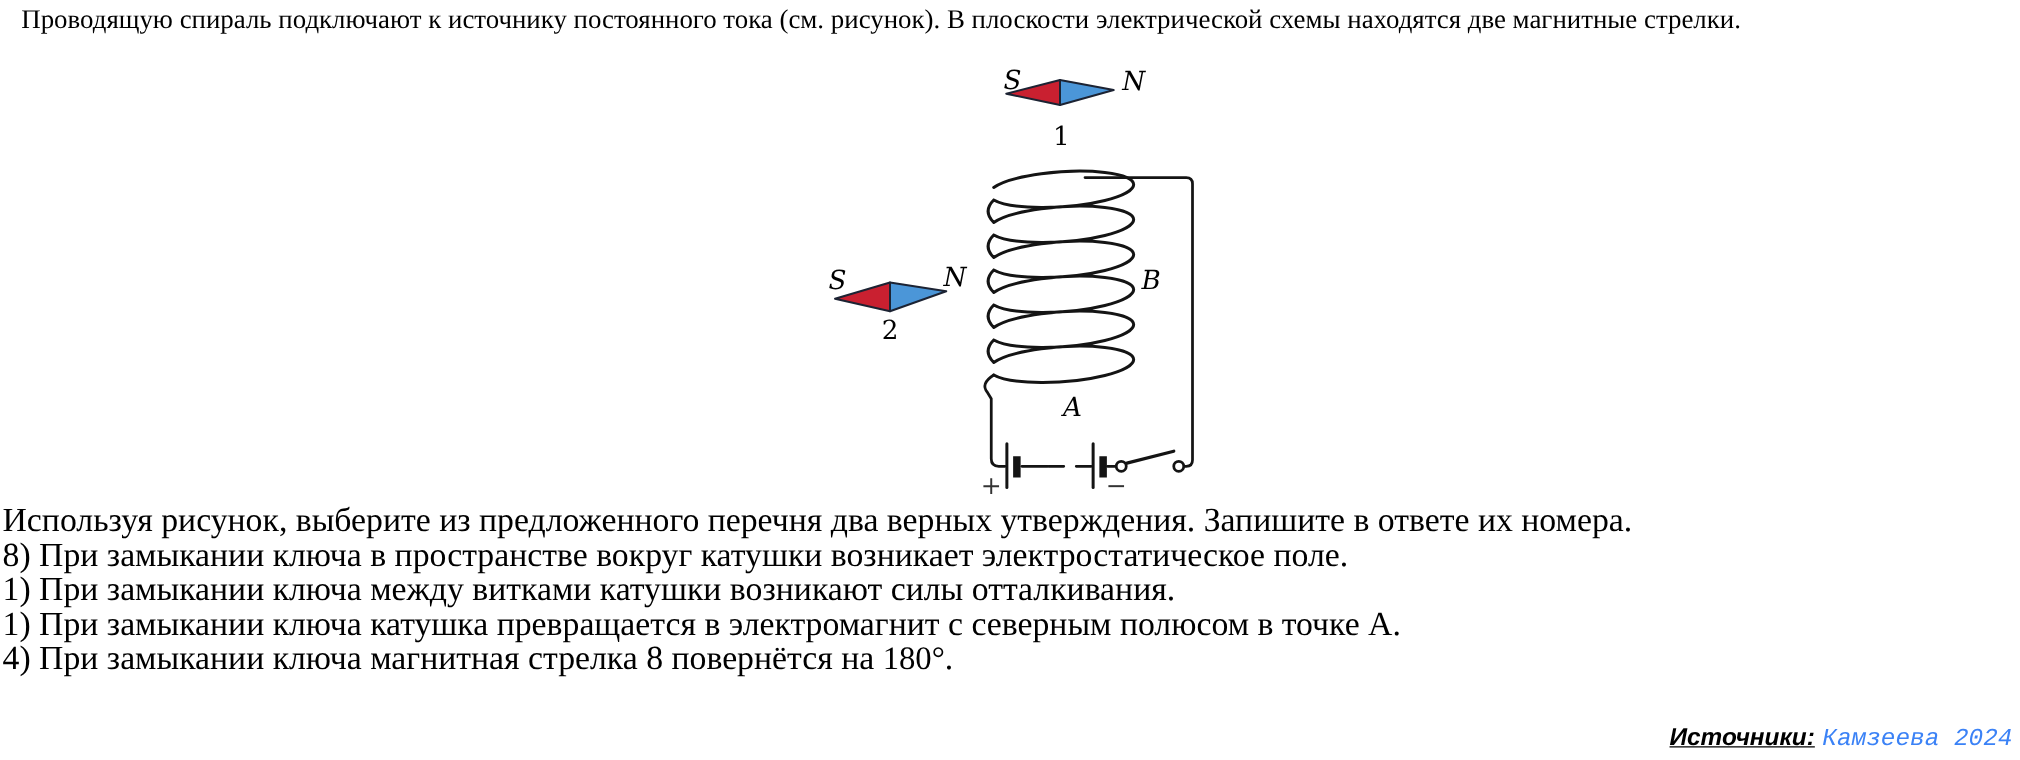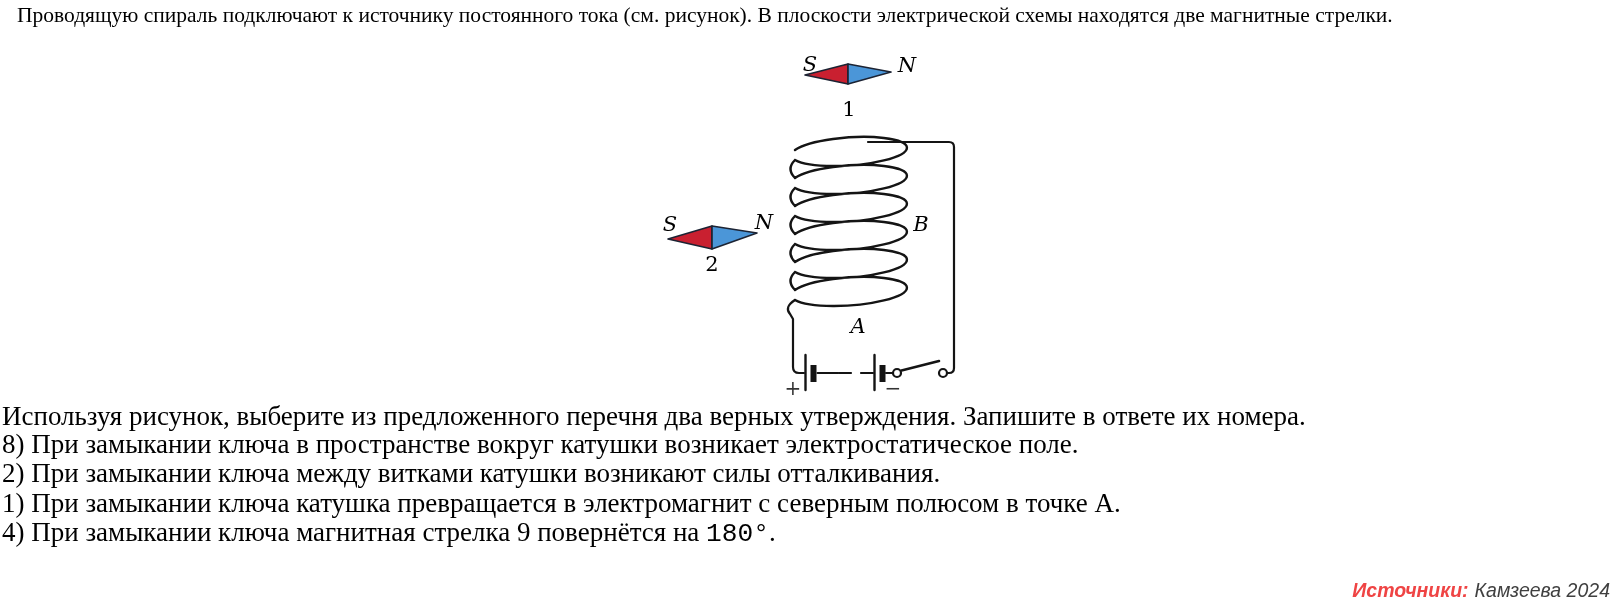--- a/index.html
+++ b/index.html
@@ -7,28 +7,28 @@
     width:1616px;height:608px;position:relative;background:#ffffff;
     font-family:"Liberation Serif", serif;color:#000;overflow:hidden;
   }
   .intro-line{
     position:absolute;left:17px;top:1px;width:1610px;
     font-size:21.5px;line-height:28px;white-space:nowrap;
   }
   .figure-wrap{position:absolute;left:620px;top:40px;width:360px;height:360px;}
   .task-block{position:absolute;left:2px;top:403px;width:1610px;}
   .task-line{font-size:27px;line-height:27.5px;white-space:nowrap;}
-  .math{font-family:Liberation Mono, monospace;font-size:0.97em;}
+  .math{font-family:Liberation Serif, serif;font-size:0.97em;}
   .source-line{
     position:absolute;right:6px;top:579px;
     font-family:"Liberation Sans", sans-serif;font-style:italic;font-size:19.5px;
     white-space:nowrap;
   }
-  .source-label{color:#ef4444;font-weight:700;}
-  .source-value{color:#404040;font-weight:400;margin-left:6px;}
+  .source-label{color:#000000;font-weight:700;text-decoration:underline;}
+  .source-value{color:#3b82f6;font-weight:400;margin-left:6px;font-family:Liberation Mono, monospace;}
   svg text{font-family:"DejaVu Serif", serif;}
   .mathit{font-style:italic;}
 </style>
 </head>
 <body>
 
 <div class="intro-line">Проводящую спираль подключают к источнику постоянного тока (см. рисунок). В плоскости электрической схемы находятся две магнитные стрелки.</div>
 
 <div class="figure-wrap">
   <svg width="360" height="360" viewBox="0 0 360 360">
@@ -88,20 +88,20 @@
     </g>
 
     <text x="301" y="191" font-size="21" text-anchor="middle" class="mathit">B</text>
     <text x="238" y="293" font-size="21" text-anchor="middle" class="mathit">A</text>
   </svg>
 </div>
 
 <div class="task-block">
   <div class="task-line">Используя рисунок, выберите из предложенного перечня два верных утверждения. Запишите в ответе их номера.</div>
   <div class="task-line"><span>8) При замыкании ключа в пространстве вокруг катушки возникает электростатическое поле.</span><span class="math"></span><span></span></div>
-  <div class="task-line"><span>2) При замыкании ключа между витками катушки возникают силы отталкивания.</span><span class="math"></span><span></span></div>
+  <div class="task-line"><span>1) При замыкании ключа между витками катушки возникают силы отталкивания.</span><span class="math"></span><span></span></div>
   <div class="task-line"><span>1) При замыкании ключа катушка превращается в электромагнит с северным полюсом в точке А.</span><span class="math"></span><span></span></div>
-  <div class="task-line"><span>4) При замыкании ключа магнитная стрелка 9 повернётся на </span><span class="math">180°</span><span>.</span></div>
+  <div class="task-line"><span>4) При замыкании ключа магнитная стрелка 8 повернётся на </span><span class="math">180°</span><span>.</span></div>
 </div>
 
 <div class="source-line">
   <span class="source-label">Источники:</span><span class="source-value">Камзеева 2024</span>
 </div>
 
 </body></html>

